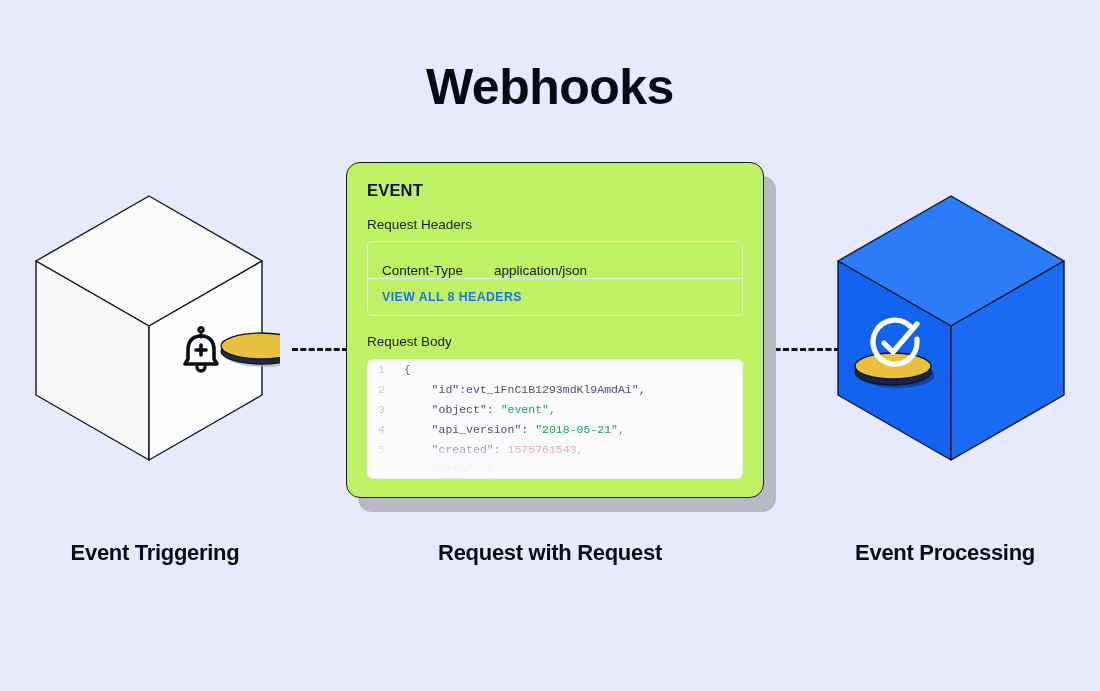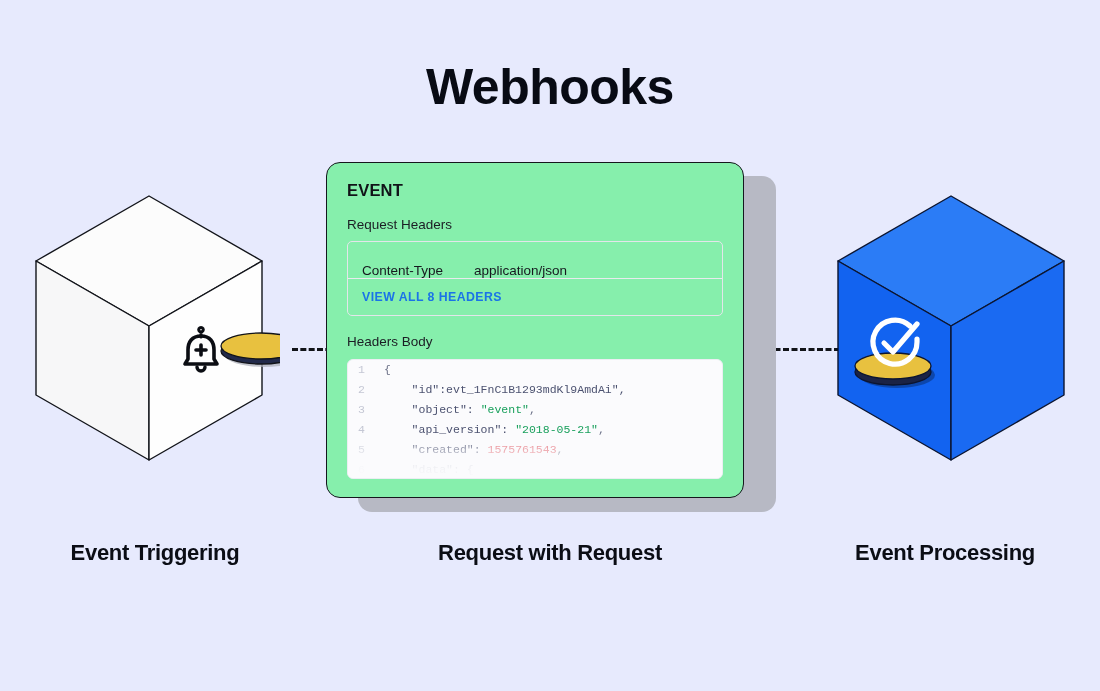--- a/index.html
+++ b/index.html
@@ -78,25 +78,25 @@
     position: absolute;
     left: 358px;
     top: 176px;
     width: 418px;
     height: 336px;
     background: #b7b9c4;
     border-radius: 14px;
   }
   #card {
     position: absolute;
-    left: 326px;
+    left: 346px;
     top: 162px;
     width: 418px;
     height: 336px;
-    background: #86efac;
+    background: #bef264;
     border: 1.6px solid #15171d;
     border-radius: 14px;
     box-sizing: border-box;
     overflow: hidden;
     font-family: "Liberation Sans", sans-serif;
     padding-left: 8px;
   }
   #card-inner {
     position: absolute;
     left: 0; top: 0; right: 0; bottom: 0;
@@ -239,21 +239,21 @@
       <div id="headers-box">
         <div id="headers-row">
           <div id="header-key">Content-Type</div>
           <div id="header-value">application/json</div>
         </div>
         <div id="headers-link-row">
           <span id="view-all-headers">VIEW ALL 8 HEADERS</span>
         </div>
       </div>
 
-      <div class="section-label" id="body-label">Headers Body</div>
+      <div class="section-label" id="body-label">Request Body</div>
 
       <div id="code-box">
         <div id="code-lines">
             <div class="code-line">
               <span class="ln">1</span>
               <span class="code-text"><span class="tok-punc">{</span></span>
             </div>
             <div class="code-line">
               <span class="ln">2</span>
               <span class="code-text"><span class="tok-key">    "id":evt_1FnC1B1293mdKl9AmdAi",</span></span>

